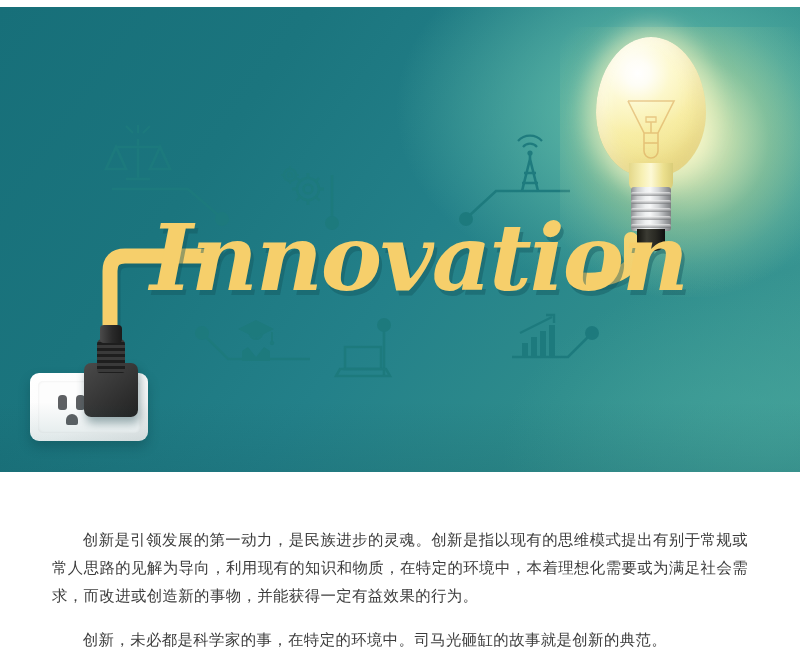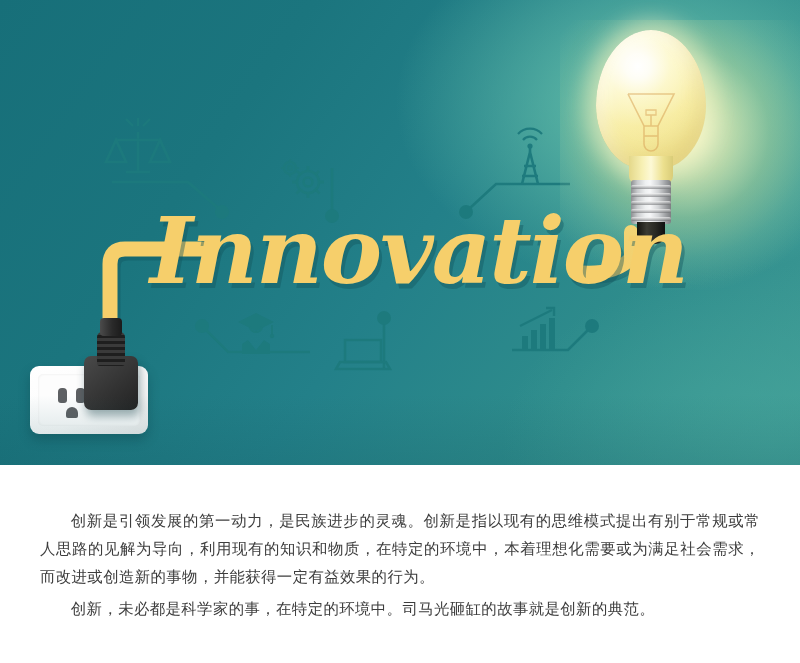--- a/index.html
+++ b/index.html
@@ -23,20 +23,21 @@
   
   .hero {
     position: relative;
     width: 800px;
     height: 465px;
     overflow: hidden;
     background:
       radial-gradient(ellipse 420px 300px at 82% 22%, rgba(110,200,175,0.95) 0%, rgba(110,200,175,0.0) 62%),
       radial-gradient(ellipse 380px 260px at 96% 96%, rgba(70,165,155,0.75) 0%, rgba(70,165,155,0.0) 70%),
       linear-gradient(125deg, #176f79 0%, #1b757e 28%, #238089 52%, #2e8c8c 74%, #3f9b95 100%);
+    margin-top: 7px;
   }
   .hero-fade-bottom {
     position: absolute;
     left: 0; right: 0; bottom: 0;
     height: 70px;
     background: linear-gradient(to bottom, rgba(20,95,105,0) 0%, rgba(17,88,97,0.22) 100%);
     pointer-events: none;
   }
 
   
@@ -175,21 +176,21 @@
   
   .article {
     position: absolute;
     left: 0; top: 465px;
     width: 800px; height: 198px;
     background: #ffffff;
     box-sizing: border-box;
     padding: 38px 36px 0 36px;
   }
   .article p {
-    margin: 4px;
+    margin: 16px;
     color: #3d3d3d;
     font-family: "Liberation Serif", "DejaVu Serif", serif;
     font-size: 15.4px;
     line-height: 28px;
     text-align: justify;
     text-indent: 2em;
     letter-spacing: 0.4px;
   }
 </style>
 </head>

